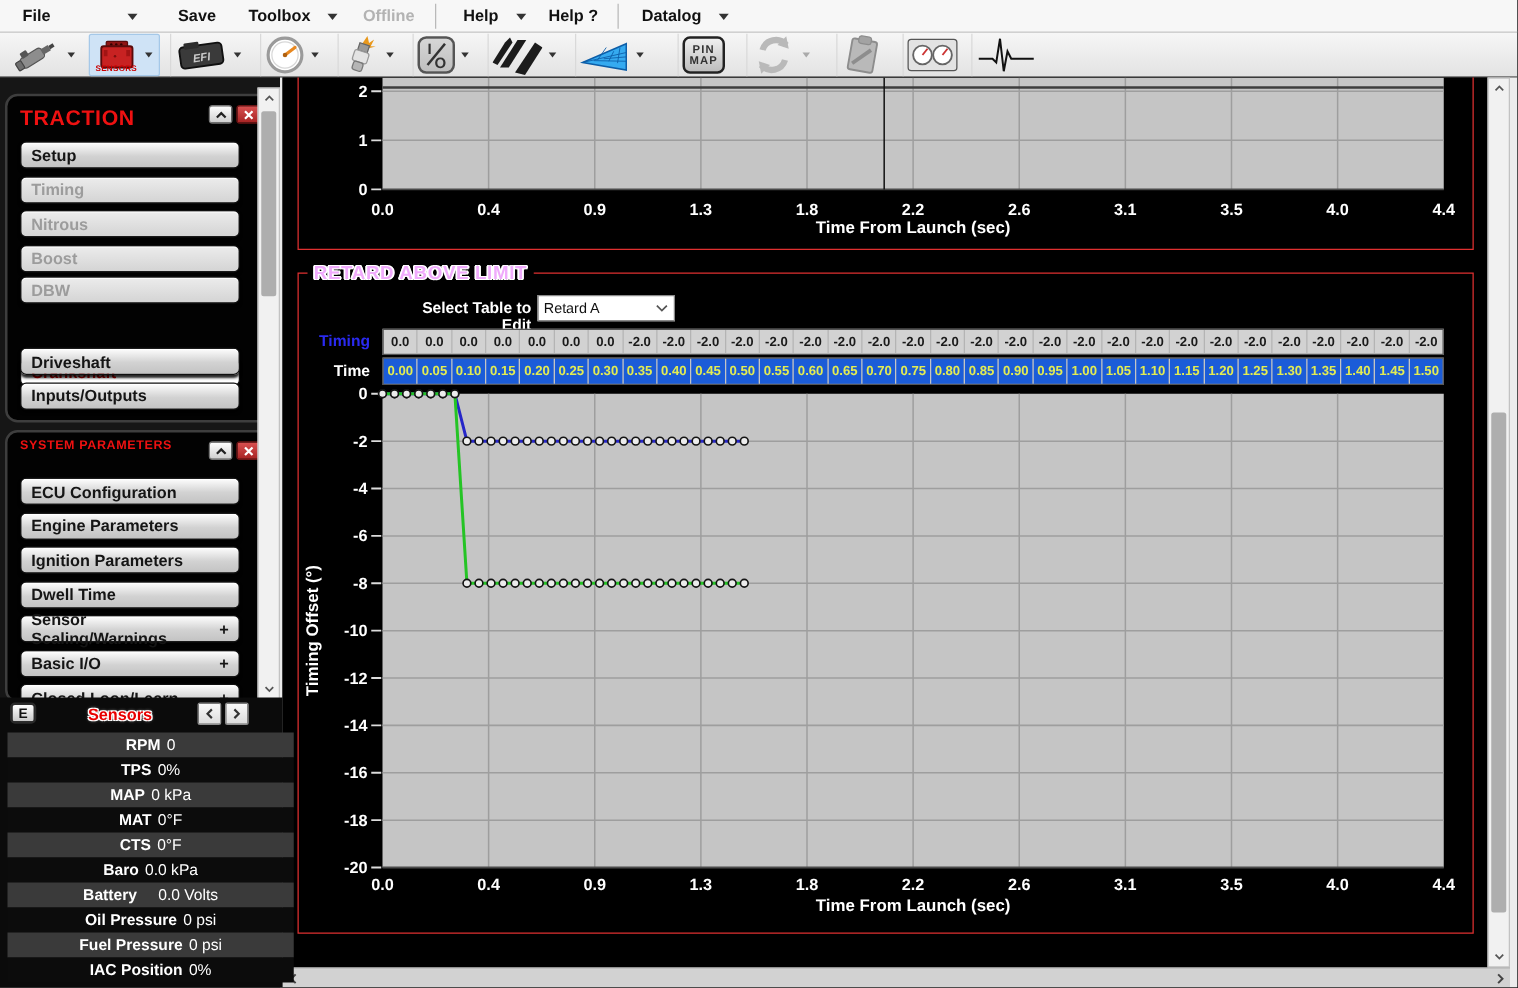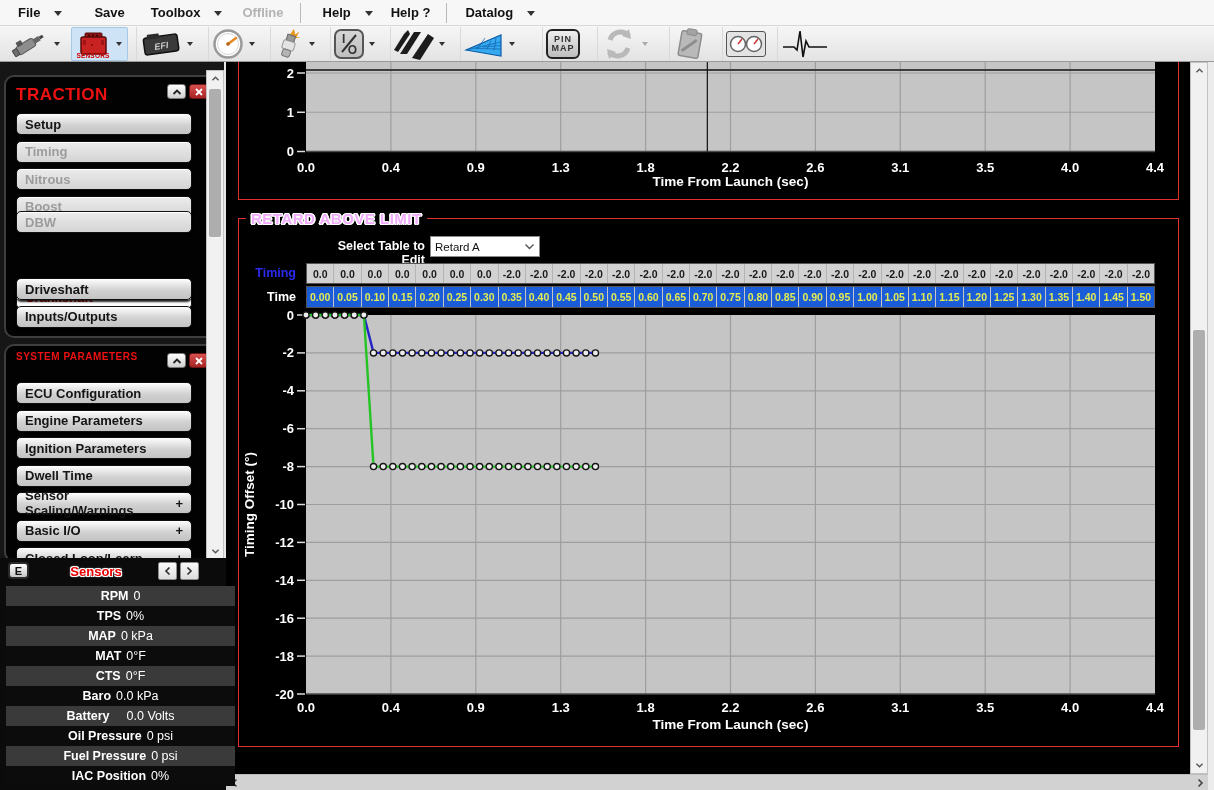--- a/index.html
+++ b/index.html
@@ -108,21 +108,21 @@
   #time-row .cell:first-child{border-left:none;}
 
   svg text{font-family:"Liberation Sans",sans-serif;}
 </style>
 </head>
 <body>
 
 <div id="window">
 
   <div id="menubar">
-      <div class="menu-item" style="margin-left: 18px;">
+      <div class="menu-item" style="margin-left: 18px; gap: 48px;">
         <span>File</span>
         <span class="menu-arrow"></span>
       </div>
       <div class="menu-item" style="margin-left: 32px;">
         <span>Save</span>
       </div>
       <div class="menu-item" style="margin-left: 26px;">
         <span>Toolbox</span>
         <span class="menu-arrow"></span>
       </div>
@@ -315,21 +315,21 @@
           </div>
           <div class="sbtn disabled" style="top: 63.5px;">
             <span>Timing</span>
           </div>
           <div class="sbtn disabled" style="top: 91px;">
             <span>Nitrous</span>
           </div>
           <div class="sbtn disabled" style="top: 118.5px;">
             <span>Boost</span>
           </div>
-          <div class="sbtn disabled" style="top: 134px;">
+          <div class="sbtn disabled" style="top: 144px;">
             <span>DBW</span>
           </div>
           <div class="sbtn selected" style="top: 173.5px; margin-top: 36px;">
             <span>Crankshaft</span>
           </div>
           <div class="sbtn normal" style="top: 201px;">
             <span>Driveshaft</span>
           </div>
           <div class="sbtn normal" style="top: 228.5px;">
             <span>Inputs/Outputs</span>

